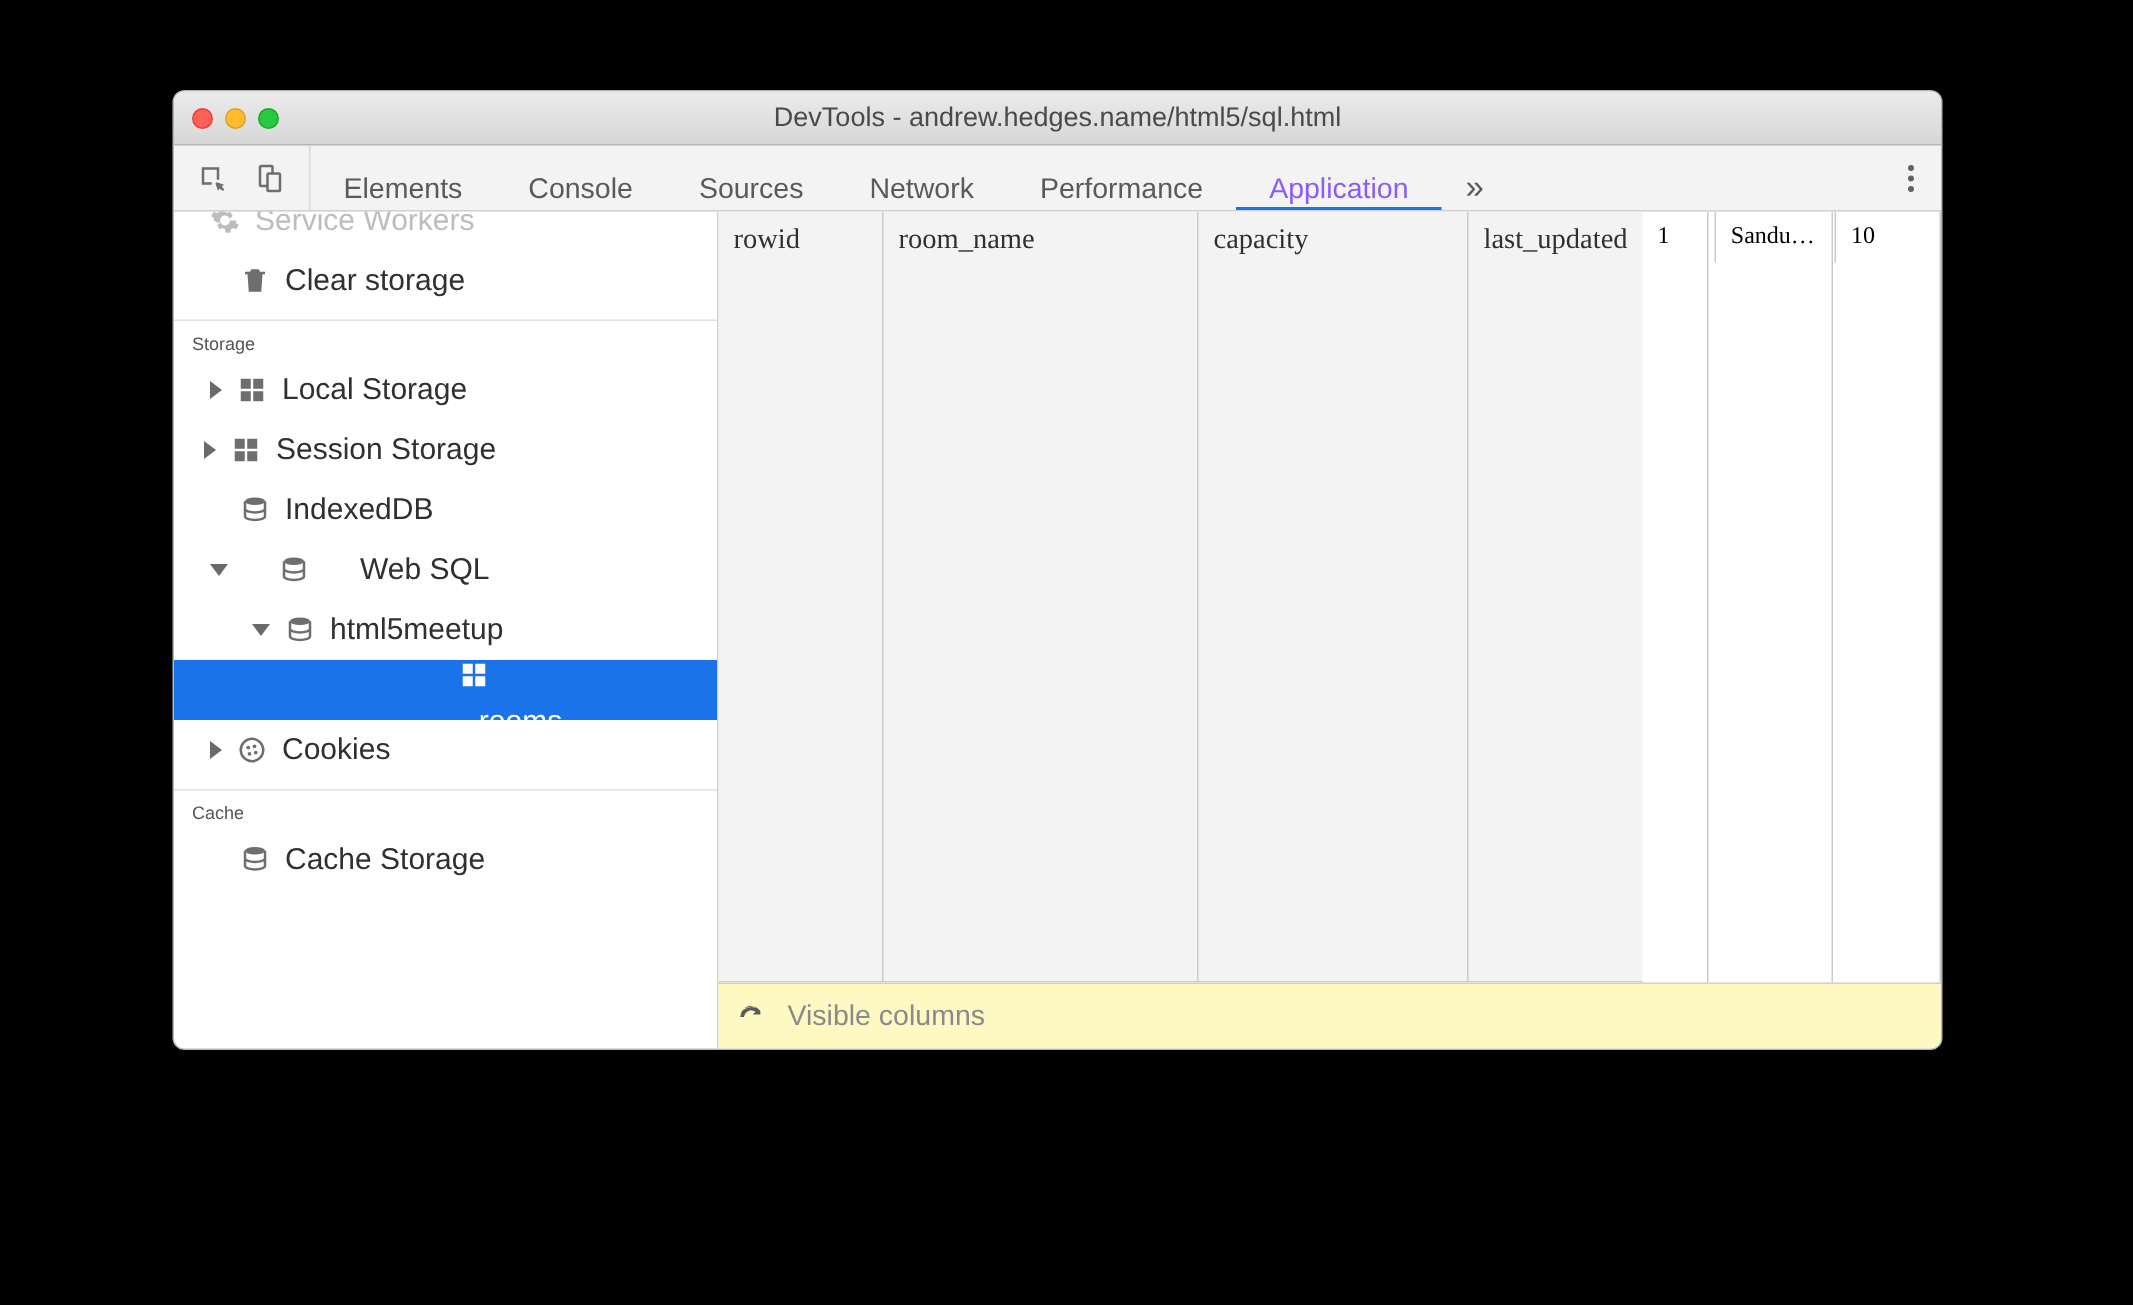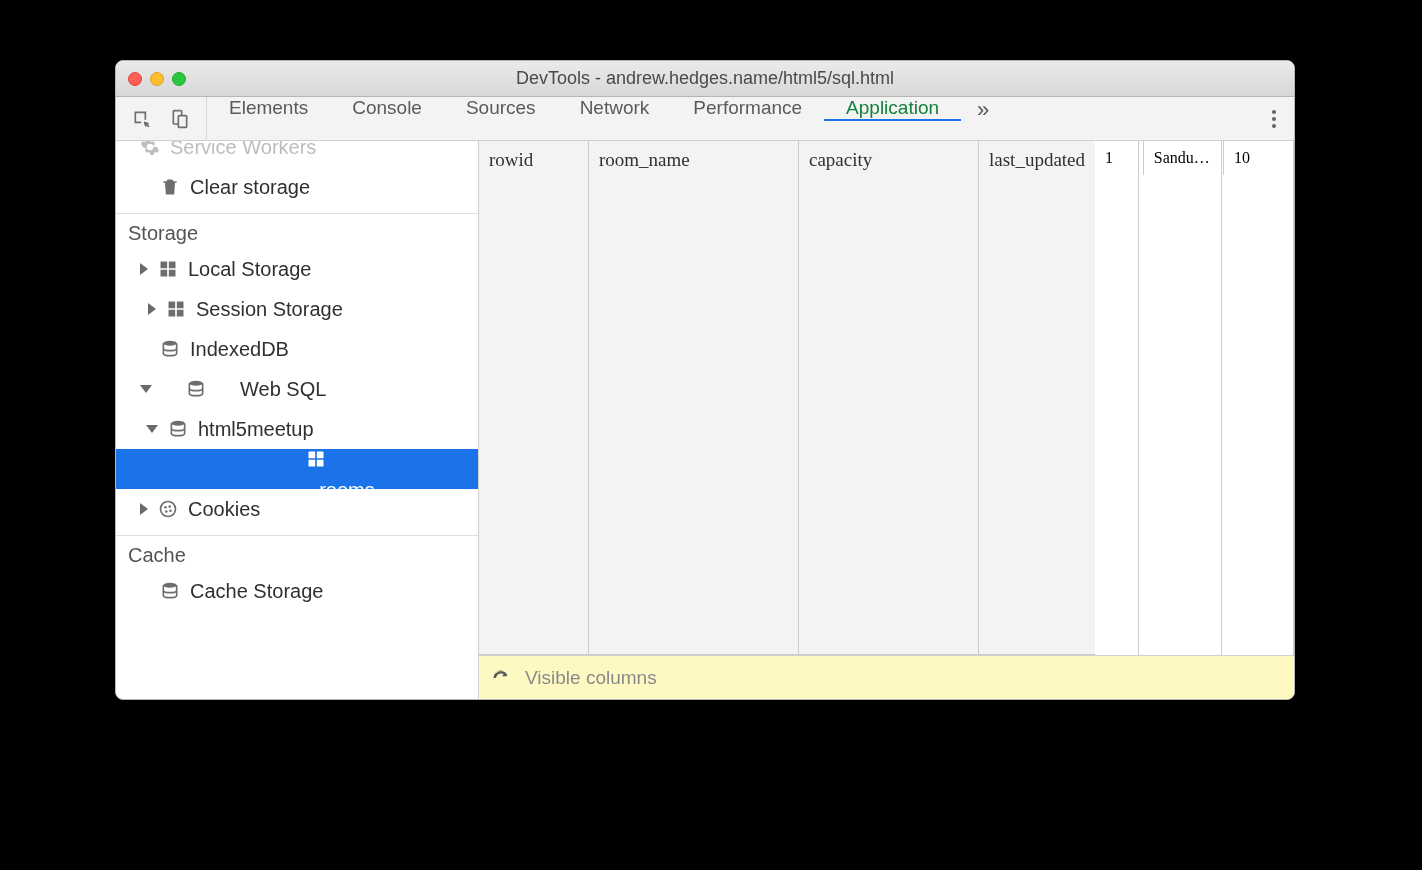--- a/index.html
+++ b/index.html
@@ -68,33 +68,33 @@
   .toolbar-left {
     display: flex;
     align-items: center;
     gap: 18px;
     padding: 0 16px;
     border-right: 1px solid #d8d8d8;
     height: 100%;
   }
   .toolbar-tabs {
     display: flex;
-    align-items: flex-start;
+    align-items: flex-end;
     height: 100%;
     flex: 1;
   }
   .tab {
     padding: 0 22px;
     display: flex;
     align-items: center;
     cursor: default;
     border-bottom: 2px solid transparent;
   }
   .tab.active {
-    color: #15803d;
+    color: #8b5cf6;
     border-bottom: 2px solid #1a73e8;
   }
   .toolbar-right {
     display: flex;
     align-items: center;
     gap: 22px;
     padding: 0 18px;
   }
   .kebab {
     display: flex; flex-direction: column; gap: 3px;
@@ -128,21 +128,21 @@
     border-width: 6px 0 6px 8px;
     border-color: transparent transparent transparent #6a6a6a;
   }
   .tree-arrow.down {
     border-width: 8px 6px 0 6px;
     border-color: #6a6a6a transparent transparent transparent;
   }
   .section-heading {
     display:flex; align-items:center;
     padding: 8px 12px 4px 12px;
-    font-size: 20px;
+    font-size: 12px;
     color: #555;
     border-top: 1px solid #e0e0e0;
     margin-top: 6px;
   }
   .section-heading:first-child { border-top:none; margin-top:0; }
   .selected {
     background: #1a73e8;
     color: #fff;
   }
   .selected svg { fill: #fff !important; }
@@ -284,21 +284,21 @@
           <span>Storage</span>
         </div>
 
         <div class="sidebar-row" style="padding-left:24px;">
           <span class="tree-arrow right"></span>
           <svg class="icon" viewBox="0 0 24 24">
               <path d="M3 3h8v8H3V3zm10 0h8v8h-8V3zM3 13h8v8H3v-8zm10 0h8v8h-8v-8z"></path>
             </svg>
           <span>Local Storage</span>
         </div>
-        <div class="sidebar-row" style="padding-left:32px;text-align:center;">
+        <div class="sidebar-row" style="padding-left:20px;text-align:center;">
           <span class="tree-arrow right"></span>
           <svg class="icon" viewBox="0 0 24 24">
               <path d="M3 3h8v8H3V3zm10 0h8v8h-8V3zM3 13h8v8H3v-8zm10 0h8v8h-8v-8z"></path>
             </svg>
           <span>Session Storage</span>
         </div>
         <div class="sidebar-row" style="padding-left:44px;">
           <svg class="icon" viewBox="0 0 24 24">
               <ellipse cx="12" cy="5" rx="8" ry="3"></ellipse>
               <path d="M4 5v6c0 1.7 3.6 3 8 3s8-1.3 8-3V5M4 11v6c0 1.7 3.6 3 8 3s8-1.3 8-3v-6" fill="none" stroke="#6e6e6e" stroke-width="2"></path>
@@ -306,21 +306,21 @@
           <span>IndexedDB</span>
         </div>
         <div class="sidebar-row" style="padding-left:24px;gap:34px;">
           <span class="tree-arrow down"></span>
           <svg class="icon" viewBox="0 0 24 24">
               <ellipse cx="12" cy="5" rx="8" ry="3"></ellipse>
               <path d="M4 5v6c0 1.7 3.6 3 8 3s8-1.3 8-3V5M4 11v6c0 1.7 3.6 3 8 3s8-1.3 8-3v-6" fill="none" stroke="#6e6e6e" stroke-width="2"></path>
             </svg>
           <span>Web SQL</span>
         </div>
-        <div class="sidebar-row" style="padding-left:30px;">
+        <div class="sidebar-row" style="padding-left:52px;">
           <span class="tree-arrow down"></span>
           <svg class="icon" viewBox="0 0 24 24">
               <ellipse cx="12" cy="5" rx="8" ry="3"></ellipse>
               <path d="M4 5v6c0 1.7 3.6 3 8 3s8-1.3 8-3V5M4 11v6c0 1.7 3.6 3 8 3s8-1.3 8-3v-6" fill="none" stroke="#6e6e6e" stroke-width="2"></path>
             </svg>
           <span>html5meetup</span>
         </div>
         <div class="sidebar-row selected" style="padding-left:100px;flex-direction:column;">
             <svg class="icon" viewBox="0 0 24 24" style="margin-left:-62px;">
               <path d="M3 3h8v8H3V3zm10 0h8v8h-8V3zM3 13h8v8H3v-8zm10 0h8v8h-8v-8z"></path>

